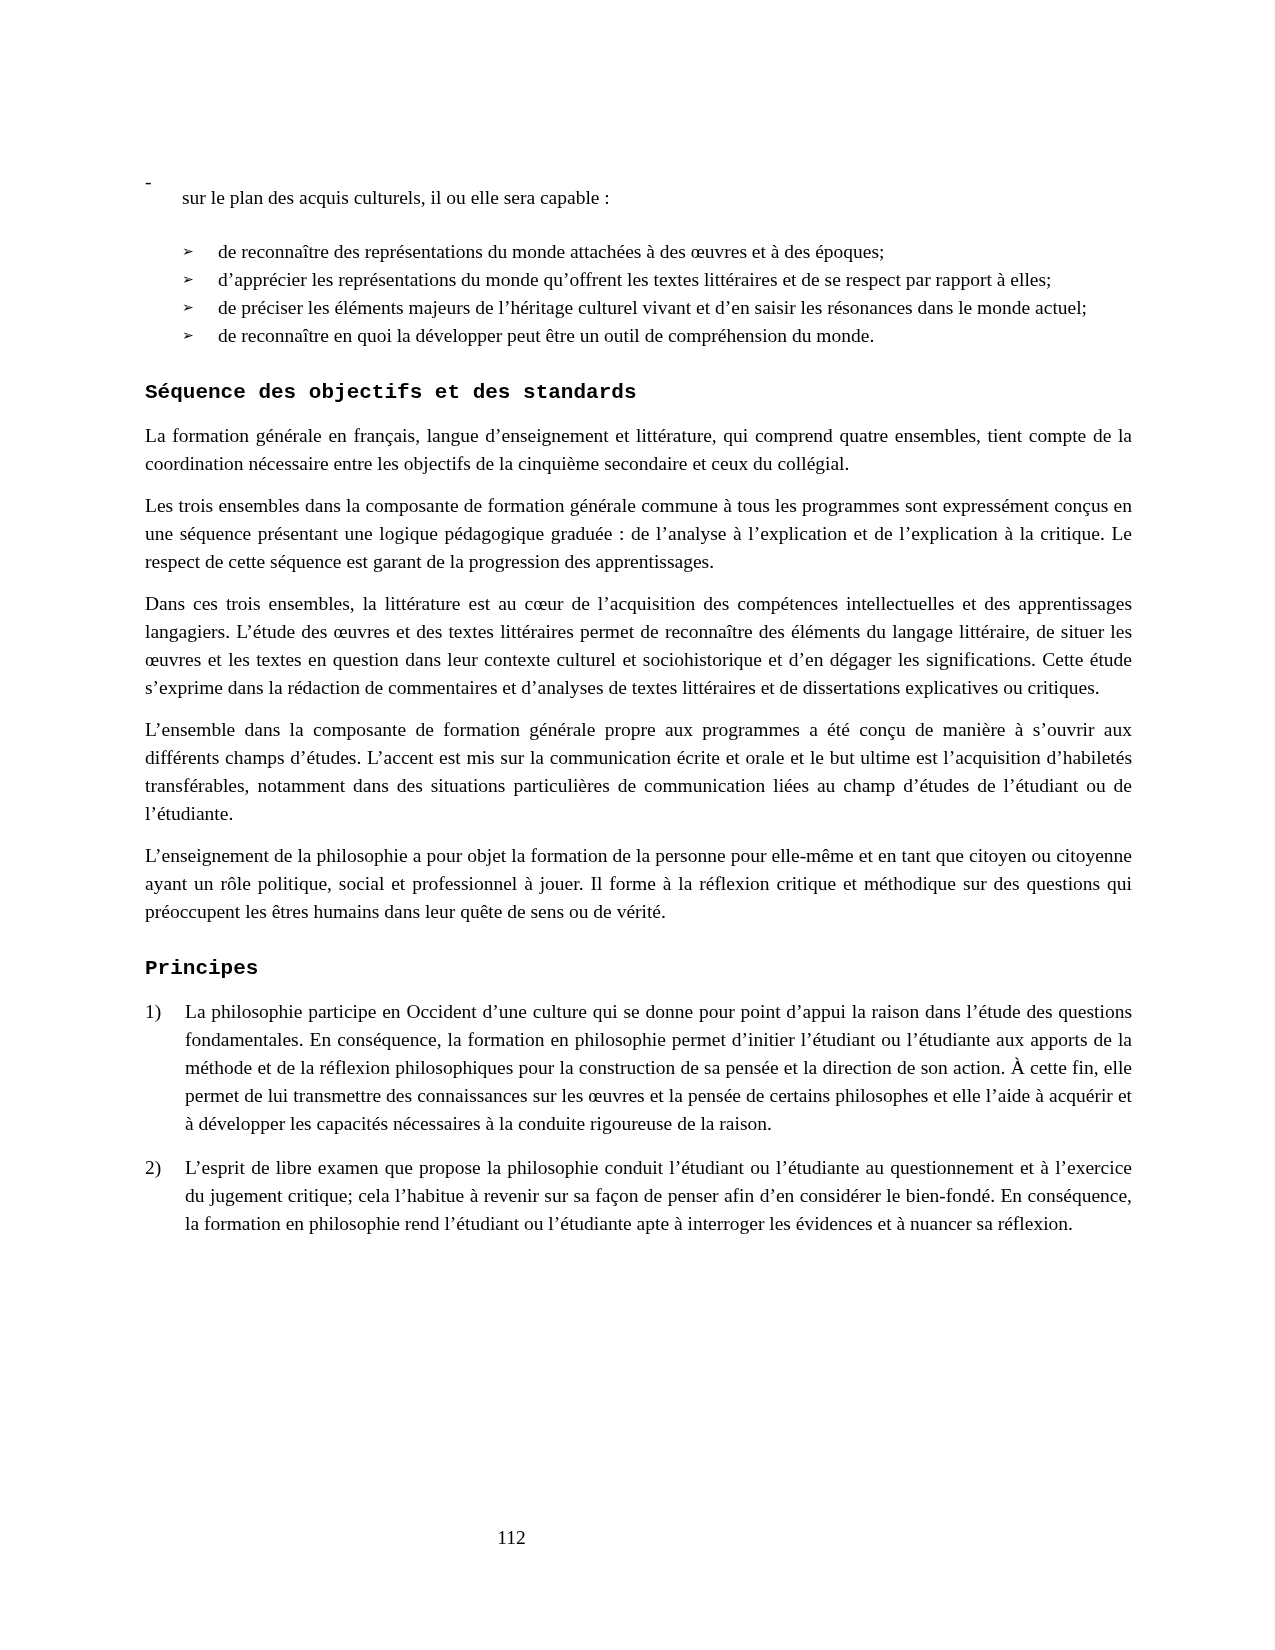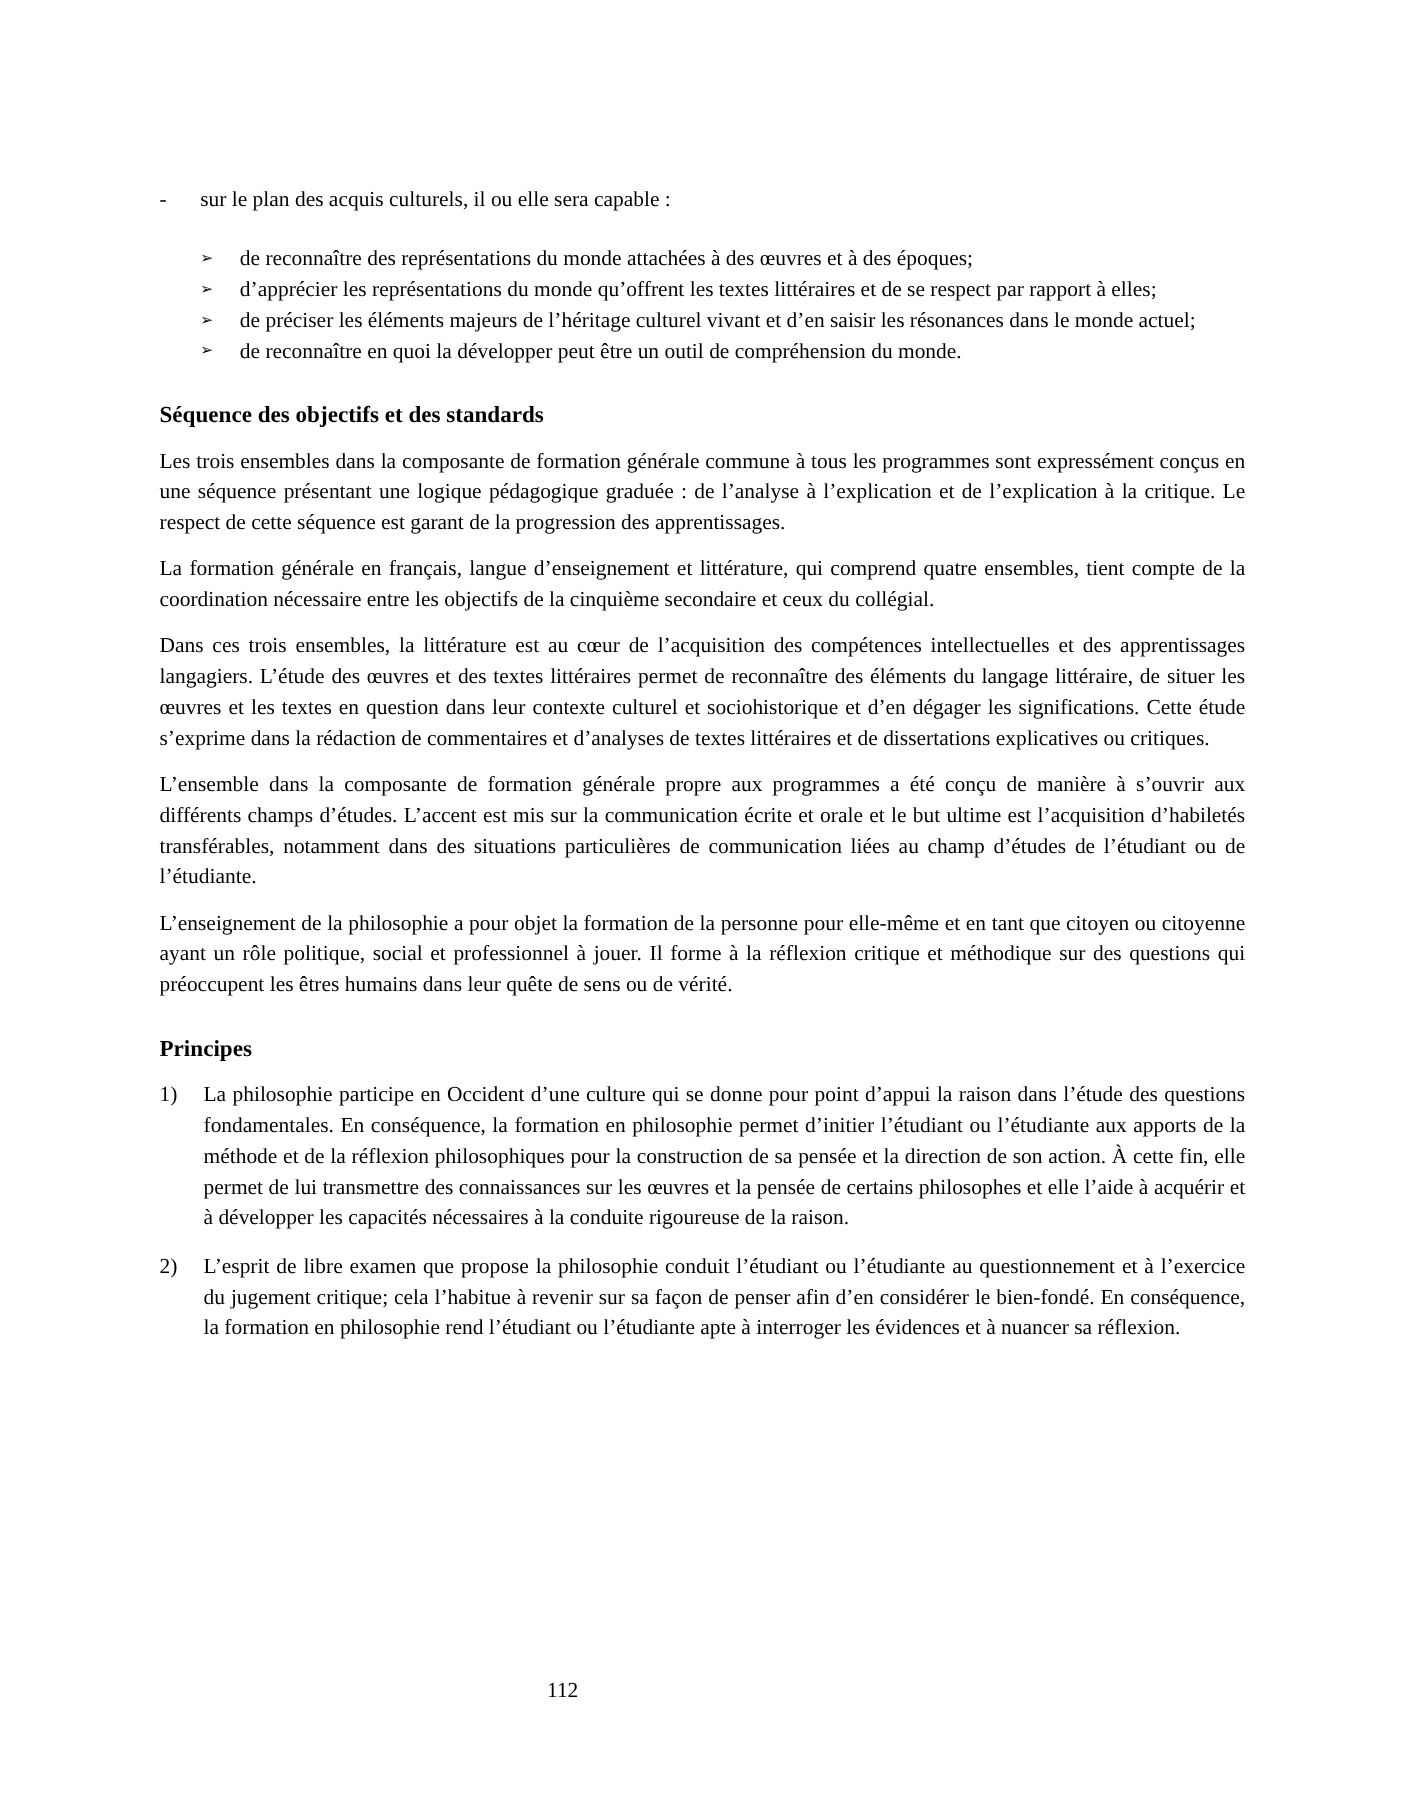--- a/index.html
+++ b/index.html
@@ -27,20 +27,21 @@
   
   .dash-item {
     display: flex;
     align-items: flex-start;
   }
   .dash-marker {
     flex: 0 0 37px;
   }
   .dash-text {
     flex: 1;
+    margin-top: 16px;
   }
   
   .bullet-list {
     margin-top: 26px;
     margin-left: 37px;
   }
   .bullet-item {
     display: flex;
     align-items: flex-start;
   }
@@ -48,21 +49,21 @@
     flex: 0 0 36px;
     font-size: 14px;
     line-height: 28px;
   }
   .bullet-text {
     flex: 1;
     text-align: justify;
   }
   
   h2 {
-    font-family: Liberation Serif, serif;
+    font-family: Liberation Mono, monospace;
     font-weight: bold;
     font-size: 21px;
     line-height: 26px;
     margin: 30px 0 16px 0;
   }
   
   p.body-par {
     margin: 0 0 14px 0;
     text-align: justify;
   }
@@ -114,22 +115,22 @@
         <span class="bullet-marker">➢</span>
         <span class="bullet-text">de préciser les éléments majeurs de l’héritage culturel vivant et d’en saisir les résonances dans le monde actuel;</span>
       </div>
       <div class="bullet-item">
         <span class="bullet-marker">➢</span>
         <span class="bullet-text">de reconnaître en quoi la développer peut être un outil de compréhension du monde.</span>
       </div>
     </div>
 
     <h2>Séquence des objectifs et des standards</h2>
+    <p class="body-par">La formation générale en français, langue d’enseignement et littérature, qui comprend quatre ensembles, tient compte de la coordination nécessaire entre les objectifs de la cinquième secondaire et ceux du collégial.</p>
     <p class="body-par">Les trois ensembles dans la composante de formation générale commune à tous les programmes sont expressément conçus en une séquence présentant une logique pédagogique graduée : de l’analyse à l’explication et de l’explication à la critique. Le respect de cette séquence est garant de la progression des apprentissages.</p>
-    <p class="body-par">La formation générale en français, langue d’enseignement et littérature, qui comprend quatre ensembles, tient compte de la coordination nécessaire entre les objectifs de la cinquième secondaire et ceux du collégial.</p>
     <p class="body-par">Dans ces trois ensembles, la littérature est au cœur de l’acquisition des compétences intellectuelles et des apprentissages langagiers. L’étude des œuvres et des textes littéraires permet de reconnaître des éléments du langage littéraire, de situer les œuvres et les textes en question dans leur contexte culturel et sociohistorique et d’en dégager les significations. Cette étude s’exprime dans la rédaction de commentaires et d’analyses de textes littéraires et de dissertations explicatives ou critiques.</p>
     <p class="body-par">L’ensemble dans la composante de formation générale propre aux programmes a été conçu de manière à s’ouvrir aux différents champs d’études. L’accent est mis sur la communication écrite et orale et le but ultime est l’acquisition d’habiletés transférables, notamment dans des situations particulières de communication liées au champ d’études de l’étudiant ou de l’étudiante.</p>
 
     <p class="body-par">L’enseignement de la philosophie a pour objet la formation de la personne pour elle-même et en tant que citoyen ou citoyenne ayant un rôle politique, social et professionnel à jouer. Il forme à la réflexion critique et méthodique sur des questions qui préoccupent les êtres humains dans leur quête de sens ou de vérité.</p>
 
     <h2>Principes</h2>
     <div class="num-item">
       <span class="num-marker">1)</span>
       <div class="num-text">La philosophie participe en Occident d’une culture qui se donne pour point d’appui la raison dans l’étude des questions fondamentales. En conséquence, la formation en philosophie permet d’initier l’étudiant ou l’étudiante aux apports de la méthode et de la réflexion philosophiques pour la construction de sa pensée et la direction de son action. À cette fin, elle permet de lui transmettre des connaissances sur les œuvres et la pensée de certains philosophes et elle l’aide à acquérir et à développer les capacités nécessaires à la conduite rigoureuse de la raison.</div>
     </div>

